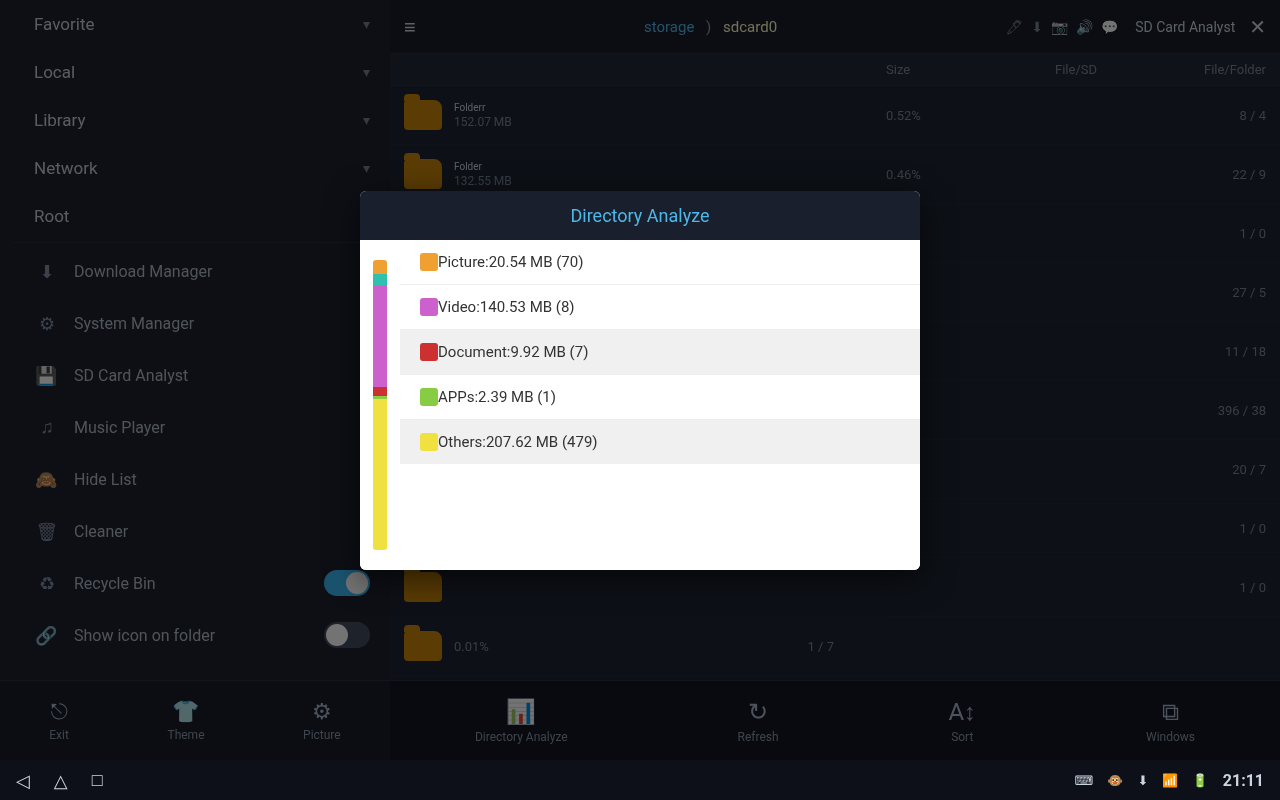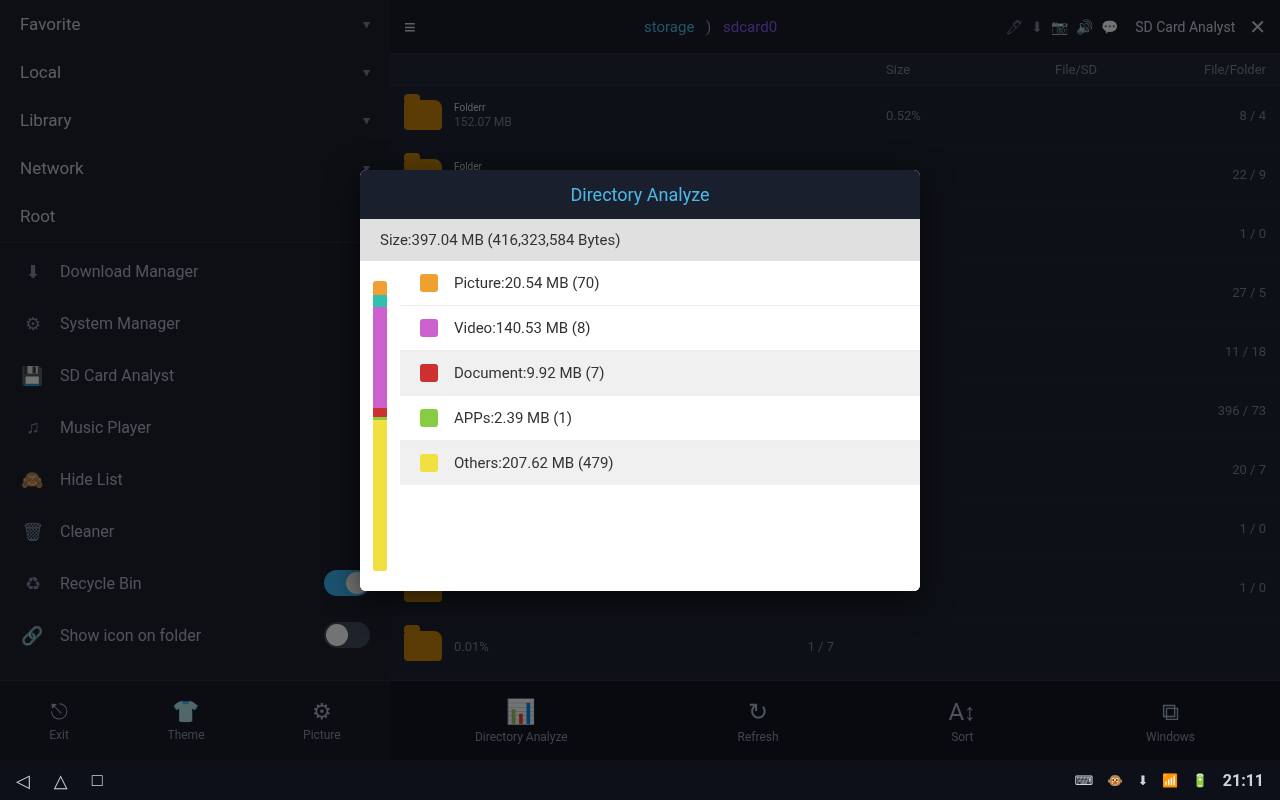--- a/index.html
+++ b/index.html
@@ -15,20 +15,21 @@
     
     #sidebar {
       position: absolute;
       left: 0; top: 0;
       width: 390px;
       height: 760px;
       background: #1e2330;
       display: flex;
       flex-direction: column;
       overflow: hidden;
+      padding-left: 14px;
     }
 
     .sidebar-section-header {
       display: flex;
       align-items: center;
       justify-content: space-between;
       padding: 14px 20px;
       color: #c8cdd8;
       font-size: 17px;
     }
@@ -319,21 +320,21 @@
 
     #modal-items {
       flex: 1;
       display: flex;
       flex-direction: column;
     }
     .modal-item {
       display: flex;
       align-items: center;
       padding: 13px 20px;
-      gap: 16px;
+      gap: 0;
       border-bottom: 1px solid #eee;
     }
     .modal-item:last-child { border-bottom: none; }
     .modal-item.alt { background: #f0f0f0; }
     .color-dot {
       width: 18px; height: 18px;
       border-radius: 3px;
       flex-shrink: 0;
     }
     .modal-item-label {
@@ -445,21 +446,21 @@
   </div>
 </div>
 
 <div id="main">
 
   <div id="fm-topbar">
     <span class="fm-menu-icon">≡</span>
     <span class="fm-path">
       <span style="color:#4db8e8;">storage</span>
       <span style="color:#8898aa;margin:0 8px;">)</span>
-      <span style="color:#8b5cf6;margin-top:36px;">sdcard0</span>
+      <span style="color:#fef9c3;margin-top:36px;">sdcard0</span>
     </span>
     <div class="status-icons">
       <span>🖊</span>
       <span>⬇</span>
       <span>📷</span>
       <span>🔊</span>
       <span>💬</span>
       <span style="color:#c8d4e0;margin-left:8px;font-size:14px;">SD Card Analyst</span>
     </div>
     <span class="fm-close">✕</span>
@@ -538,21 +539,21 @@
     </div>
     <div class="file-row">
       <div class="file-icon">
           <div class="folder-icon"></div>
         </div>
       <div class="file-info">
         <div class="file-name"></div>
       </div>
       <div class="file-pct"></div>
       <div class="file-filesd"></div>
-      <div class="file-filefolder">396 / 73</div>
+      <div class="file-filefolder">396 / 38</div>
     </div>
     <div class="file-row">
       <div class="file-icon">
           <div class="folder-icon"></div>
         </div>
       <div class="file-info">
         <div class="file-name"></div>
       </div>
       <div class="file-pct"></div>
       <div class="file-filesd"></div>
@@ -648,21 +649,20 @@
   </div>
   <div class="toolbar-btn">
     <span class="tb-icon">⧉</span>
     <span>Windows</span>
   </div>
 </div>
 
 <div id="overlay">
   <div id="modal">
     <div id="modal-title">Directory Analyze</div>
-    <div id="modal-size">Size:397.04 MB (416,323,584 Bytes)</div>
     <div id="modal-body">
 
       <div id="modal-chart">
         <div id="vert-bar">
 
         <div style="flex: 5 1 0%; background: rgb(240, 160, 48);"></div>
             <div style="flex: 4 1 0%; background: rgb(48, 192, 176);"></div>
             <div style="flex: 35 1 0%; background: rgb(204, 96, 204);"></div>
             <div style="flex: 3 1 0%; background: rgb(204, 48, 48);"></div>
             <div style="flex: 1 1 0%; background: rgb(136, 204, 68);"></div>

